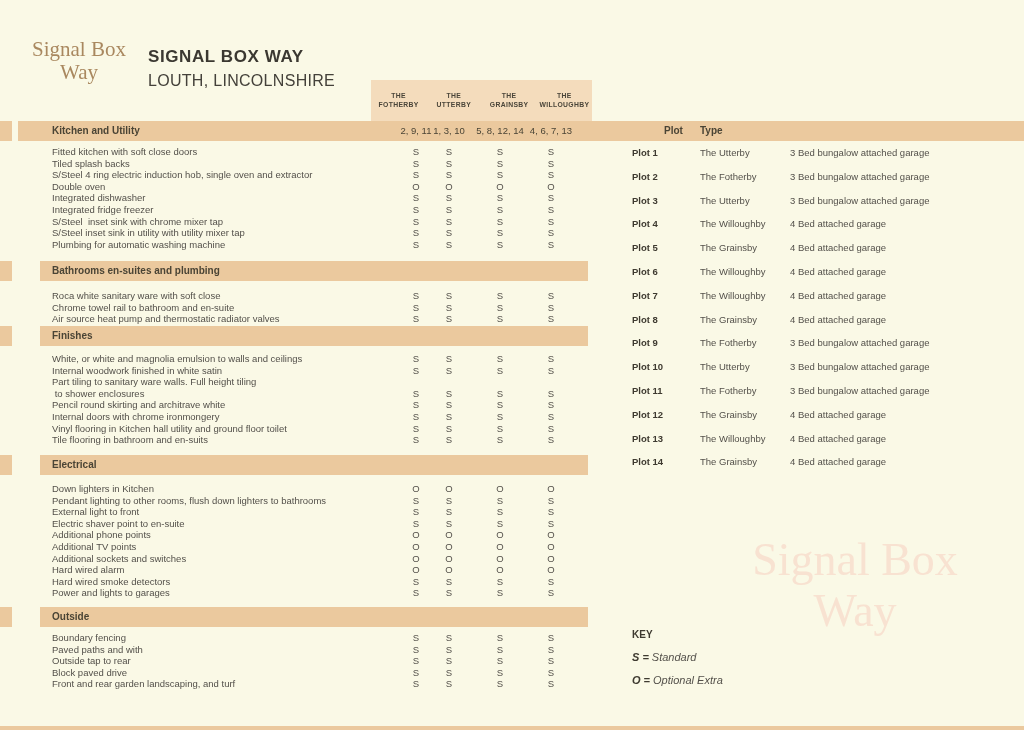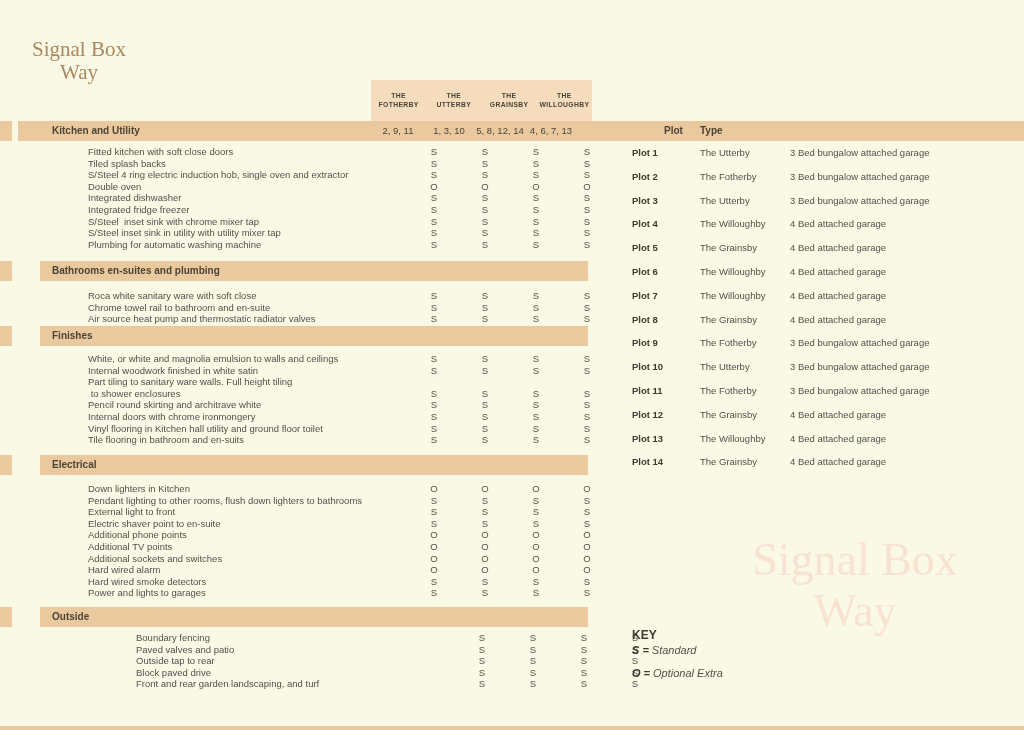--- a/index.html
+++ b/index.html
@@ -37,62 +37,66 @@
   .num-cell { position:absolute; top:0; line-height:20px; font-size:9.5px; color:#4A4435; transform:translateX(-50%); }
   .plot-h { position:absolute; top:0; line-height:20px; font-size:10px; font-weight:bold; color:#4A4435; }
   .plot-h.c1 { left:632px;padding-left:32px; } .plot-h.c2 { left:700px; }
 
   .section-band { position:absolute; left:0; width:620px; height:20px; }
   .section-band .edge-strip { position:absolute; left:0; top:0; width:12px; height:20px; background:#EBC99E; }
   .section-band .band-main { position:absolute; left:40px; top:0; width:548px; height:20px; background:#EBC99E; }
 
   
   #features { position:absolute; left:0; top:0; width:620px; height:730px; }
-  .rows { position:absolute; left:0; width:620px;margin-left:36px; }
+  .rows { position:absolute; left:0; width:620px; }
   .frow { position:relative; height:11.6px; }
   .flabel { position:absolute; left:52px; top:0; font-size:9.5px; line-height:11.6px; white-space:pre; color:#53504A; }
   .fval { position:absolute; top:0; font-size:9.5px; line-height:11.6px; transform:translateX(-50%); color:#53504A; }
-  .vc0 { left:398px; } .vc1 { left:449px; } .vc2 { left:500px; } .vc3 { left:551px; }
+  .vc0 { left:416px; } .vc1 { left:449px; } .vc2 { left:500px; } .vc3 { left:551px; }
   .sec-rows-0 { top:146px; }
   .sec-1 { top:261px; } .sec-rows-1 { top:290px; }
   .sec-2 { top:326px; } .sec-rows-2 { top:353px; }
   .sec-3 { top:455px;padding-left:8px; } .sec-rows-3 { top:483px; }
-  .sec-4 { top:607px; } .sec-rows-4 { top:632px;padding-left:48px; }
+  .sec-4 { top:607px; } .sec-rows-4 { top:632px; }
 
   
   #plot-rows { position:absolute; left:632px; top:147px; width:392px; }
   .prow { position:relative; height:23.8px;text-align:center; }
   .prow span { position:absolute; top:0; font-size:9.5px; line-height:12px; }
   .pplot { left:0; font-weight:bold; color:#3E3A30; }
   .ptype { left:68px; color:#53504A; }
   .pdesc { left:158px; color:#53504A; }
 
   
   .key { position:absolute; left:632px; top:629px; }
-  .key-title { font-size:12px; font-weight:bold; color:#3E3A30; line-height:12px; margin-bottom:3px; }
+  .key-title { font-size:10px; font-weight:bold; color:#3E3A30; line-height:12px; margin-bottom:10px; }
   .key-entry { font-size:11px; line-height:12px; margin-bottom:11px; color:#53504A;font-style:italic; }
   .key-entry .klabel { font-weight:bold; color:#3E3A30; margin-right:3px; }
 
   
   .watermark {
     position:absolute; left:690px; top:534px; width:330px; text-align:center;
     font-family:"Liberation Serif", serif; font-size:46px; line-height:51px; color:#F8E2D1;
   }
   .bottom-strip { position:absolute; left:0; bottom:0; width:1024px; height:4px; background:#EBC99E; }
 </style>
 </head>
 <body>
 
 <div class="page">
 
   <div class="logo">
     <div>Signal Box</div>
     <div>Way</div>
   </div>
 
+  <div class="title-block">
+    <h1>SIGNAL BOX WAY</h1>
+    <div class="subtitle">LOUTH, LINCOLNSHIRE</div>
+  </div>
 
   <div class="type-headers">
     <div class="type-cell">
       <div>THE</div>
       <div>FOTHERBY</div>
     </div>
     <div class="type-cell">
       <div>THE</div>
       <div>UTTERBY</div>
     </div>
@@ -355,21 +359,21 @@
       </div>
       <div class="rows sec-rows-4">
         <div class="frow">
           <span class="flabel">Boundary fencing</span>
           <span class="fval vc0">S</span>
           <span class="fval vc1">S</span>
           <span class="fval vc2">S</span>
           <span class="fval vc3">S</span>
         </div>
         <div class="frow">
-          <span class="flabel">Paved valves and patio</span>
+          <span class="flabel">Paved paths and with</span>
           <span class="fval vc0">S</span>
           <span class="fval vc1">S</span>
           <span class="fval vc2">S</span>
           <span class="fval vc3">S</span>
         </div>
         <div class="frow">
           <span class="flabel">Outside tap to rear</span>
           <span class="fval vc0">S</span>
           <span class="fval vc1">S</span>
           <span class="fval vc2">S</span>

